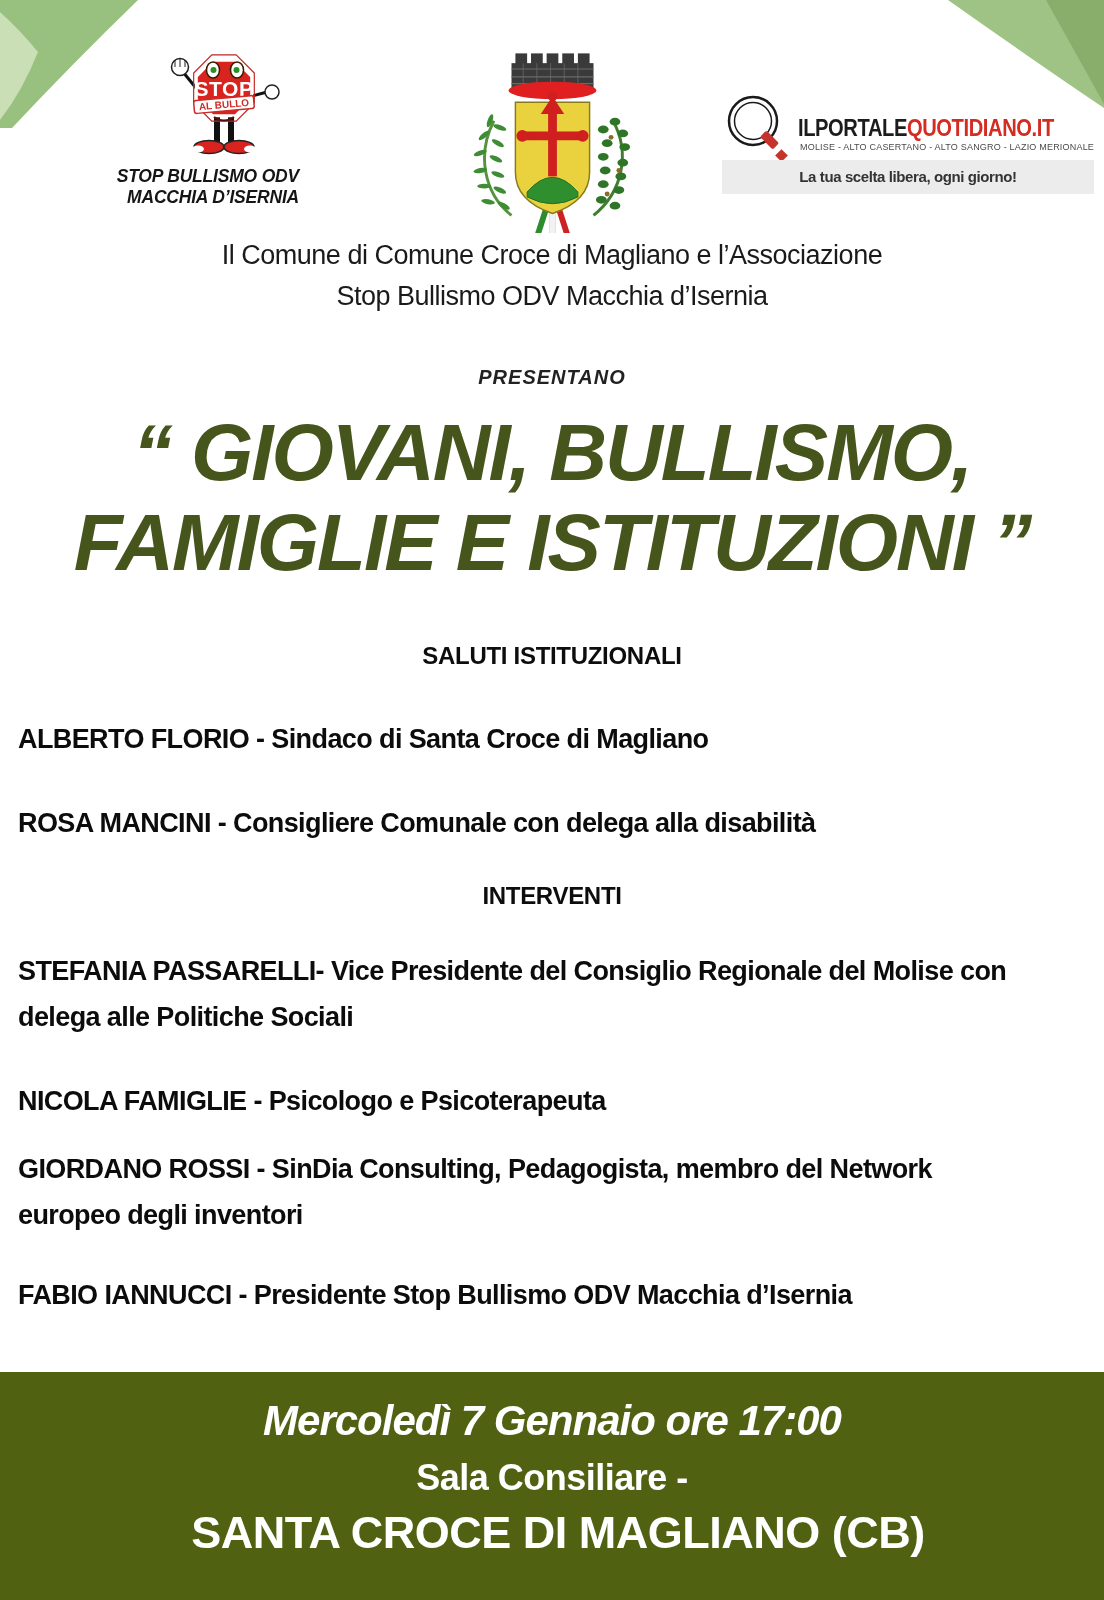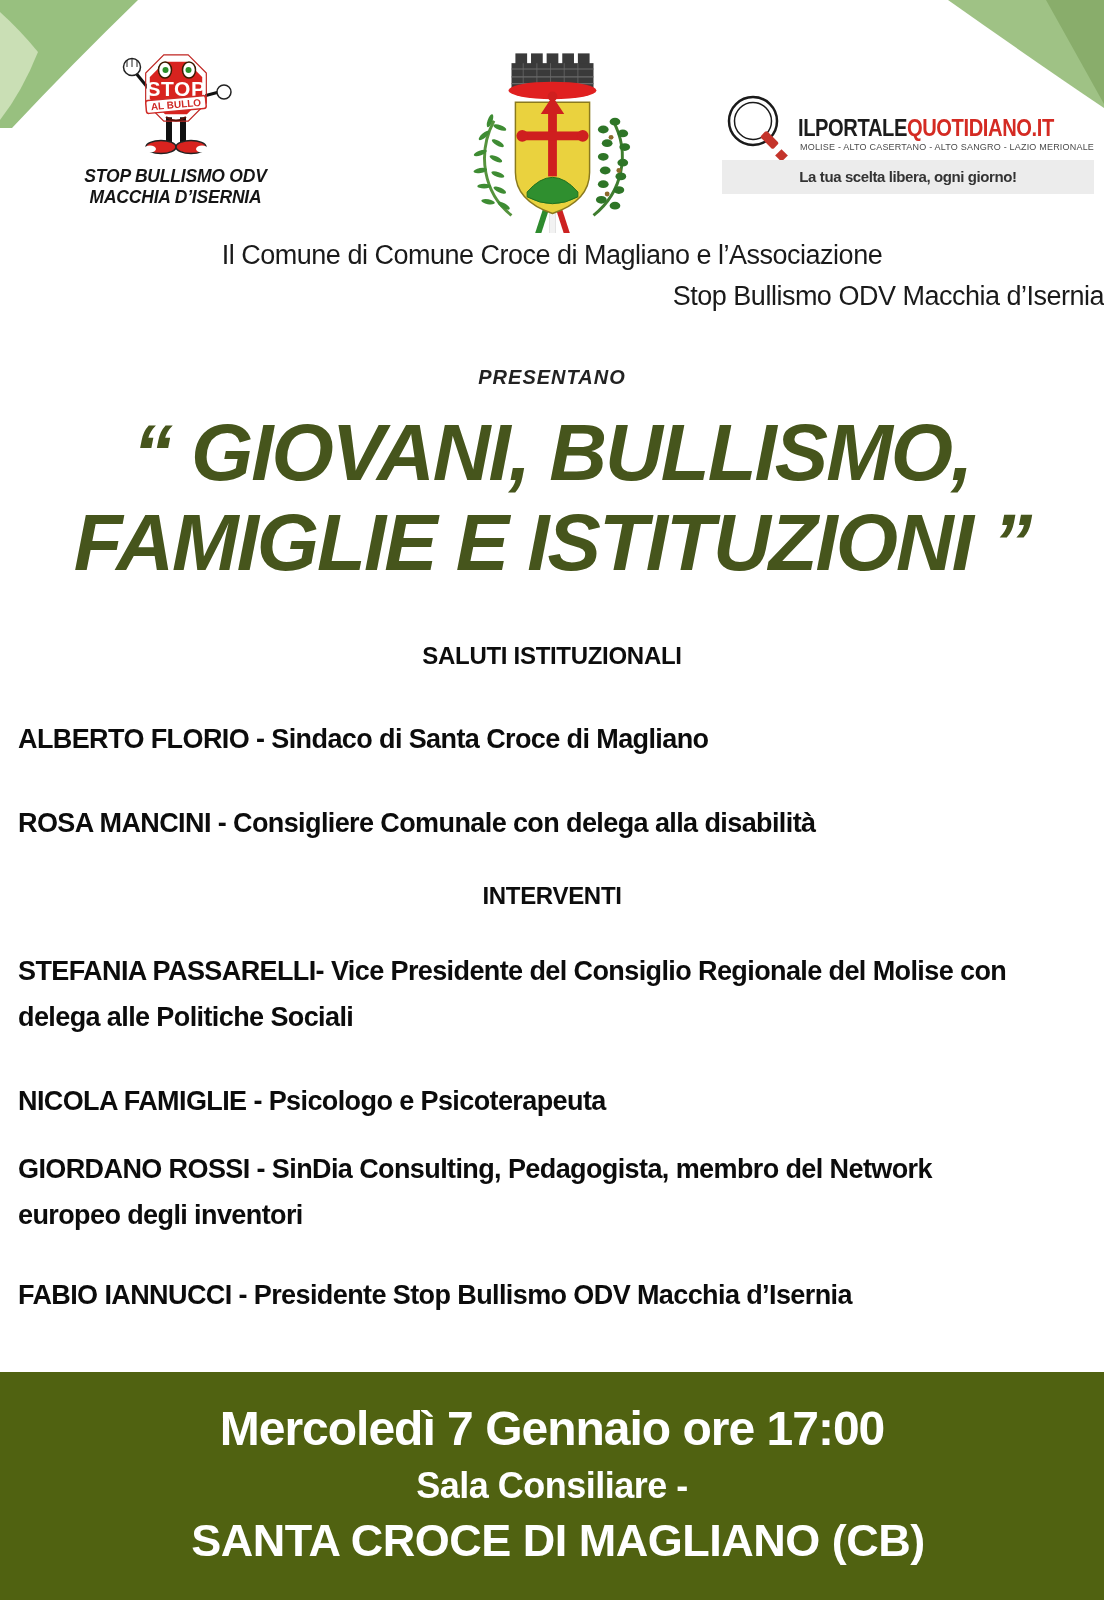--- a/index.html
+++ b/index.html
@@ -5,42 +5,42 @@
   html,body{margin:0;padding:0;background:#ffffff;}
   .page{
     position:relative;width:1104px;height:1600px;background:#ffffff;
     overflow:hidden;font-family:"Liberation Sans",sans-serif;color:#111;
   }
   .abs{position:absolute;}
   
   .corner-left{left:0;top:0;}
   .corner-right{right:0;top:0;}
   
-  .stop-block{left:68px;top:48px;width:215px;text-align:center;}
+  .stop-block{left:84px;top:48px;width:215px;text-align:right;}
   .stop-caption{font-weight:bold;font-style:italic;font-size:17.5px;line-height:21px;
     color:#151515;letter-spacing:-0.2px;margin-top:2px;}
   
   .crest{left:450px;top:28px;}
   
   .portal-card{left:722px;top:84px;width:372px;height:116px;}
   .portal-q{position:absolute;left:4px;top:10px;}
   .portal-brand{position:absolute;left:76px;top:30px;white-space:nowrap;
     font-weight:bold;font-size:24px;letter-spacing:-0.5px;
     transform:scaleX(0.84);transform-origin:left center;}
   .brand-black{color:#1c1c1c;}
   .brand-red{color:#d42b23;}
   .portal-regions{position:absolute;left:78px;top:58px;font-size:9px;color:#4a4a4a;
     letter-spacing:0.2px;white-space:nowrap;}
   .portal-tagline{position:absolute;left:0;top:76px;width:372px;height:34px;
     background:#ececec;text-align:center;line-height:34px;
     font-weight:bold;font-size:15px;letter-spacing:-0.4px;color:#333;}
   
   .intro1{left:0;top:240px;width:1104px;text-align:center;font-size:27px;
     letter-spacing:-0.5px;color:#1a1a1a;}
-  .intro2{left:0;top:281px;width:1104px;text-align:right;font-size:27px;
+  .intro2{left:0;top:281px;width:1104px;text-align:center;font-size:27px;
     letter-spacing:-0.5px;color:#1a1a1a;}
   .presents{left:0;top:366px;width:1104px;text-align:center;
     font-weight:bold;font-style:italic;font-size:20px;letter-spacing:1px;color:#222;}
   
   .title-line{left:0;width:1104px;text-align:center;font-weight:bold;font-style:italic;
     font-size:80px;letter-spacing:-2px;color:#46551c;line-height:86px;white-space:nowrap;}
   .title1{top:410px;}
   .title2{top:500px;}
   
   .sec-heading{left:0;width:1104px;text-align:center;font-weight:bold;font-size:24px;
@@ -52,21 +52,21 @@
     letter-spacing:-0.6px;color:#0c0c0c;}
   .e-alberto{top:716px;}
   .e-rosa{top:800px;}
   .e-stefania{top:948px;}
   .e-nicola{top:1078px;}
   .e-giordano{top:1146px;width:990px;}
   .e-fabio{top:1272px;}
   
   .banner{left:0;top:1372px;width:1104px;height:228px;background:#506211;
     text-align:center;color:#ffffff;}
-  .banner-l1{padding-top:26px;font-weight:bold;font-size:48px;line-height:62px;letter-spacing:-1px;}
+  .banner-l1{padding-top:18px;font-weight:bold;font-size:42px;line-height:62px;letter-spacing:-1px;font-style:italic;}
   .banner-l2{font-weight:bold;font-size:36px;line-height:52px;letter-spacing:-0.5px;}
   .banner-l3{font-weight:bold;font-size:45px;line-height:58px;letter-spacing:-0.5px;padding-left:12px;}
 </style>
 </head>
 <body>
 
 <div class="page">
 
   <svg class="abs corner-left" width="150" height="135" viewBox="0 0 150 135">
     <path d="M0,0 L138,0 Q72,64 12,128 L0,128 Z" fill="#98c07f"></path>

